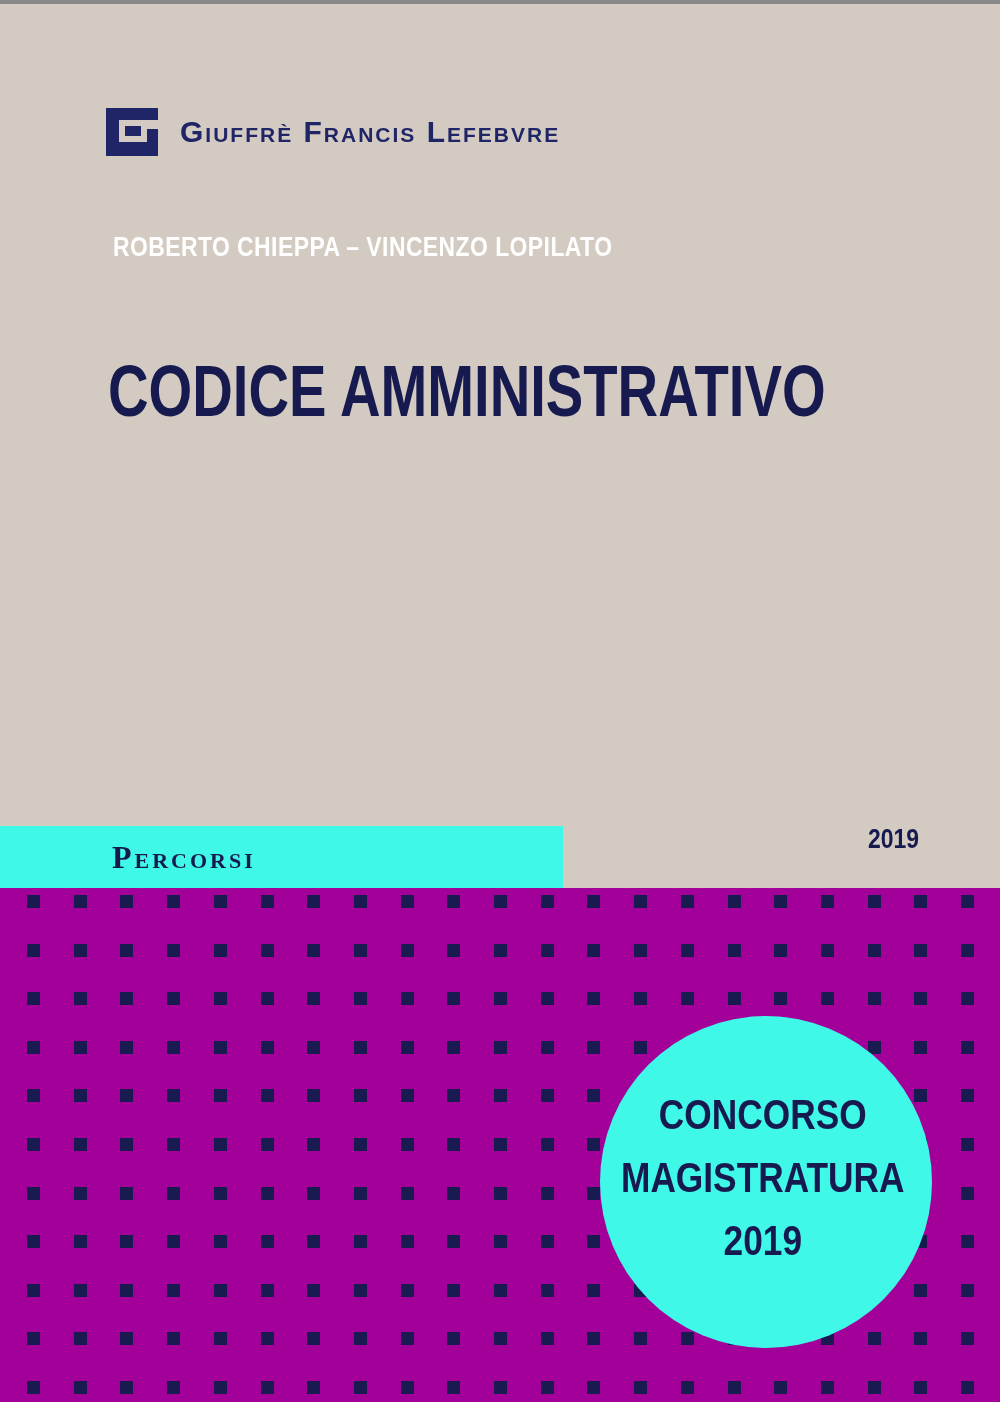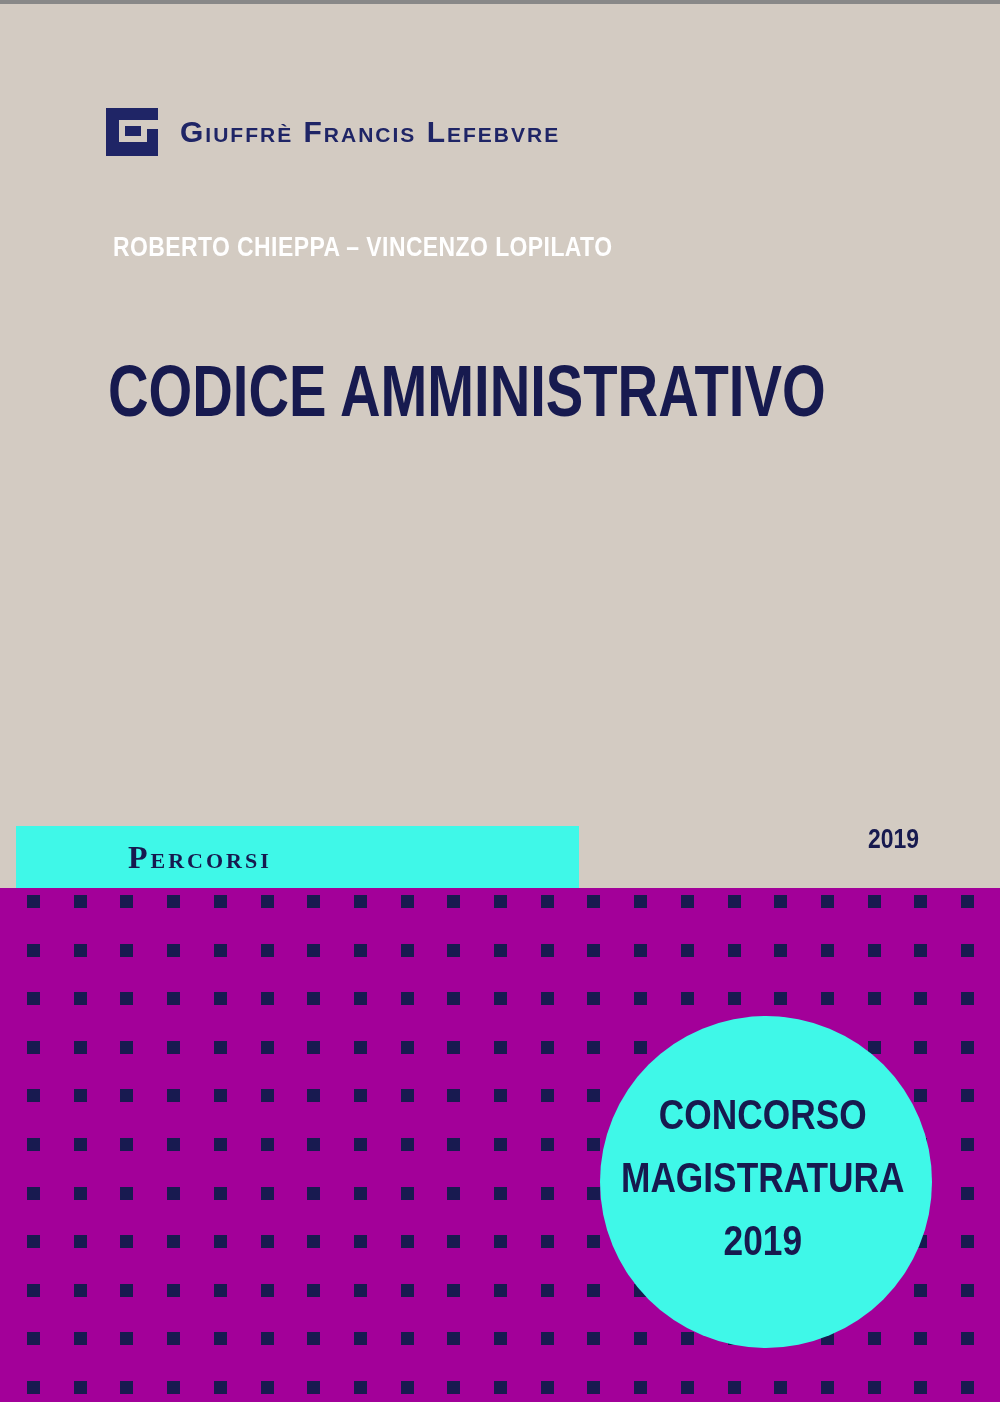--- a/index.html
+++ b/index.html
@@ -35,21 +35,21 @@
   
   .title{
     position:absolute;left:108px;top:351px;margin:0;
     font-size:72px;font-weight:700;line-height:72px;
     color:var(--navy);
     transform:scaleX(0.78);transform-origin:left top;
     white-space:nowrap;
   }
   
   .series-strip{
-    position:absolute;left:16px;top:822px;
+    position:absolute;left:0;top:822px;
     width:563px;height:62px;
     background:var(--cyan);
   }
   .series-label{
     font-family:"Liberation Serif", serif;
     font-variant:small-caps;
     font-size:32px;font-weight:600;
     letter-spacing:3px;
     color:var(--navy);
     line-height:62px;

